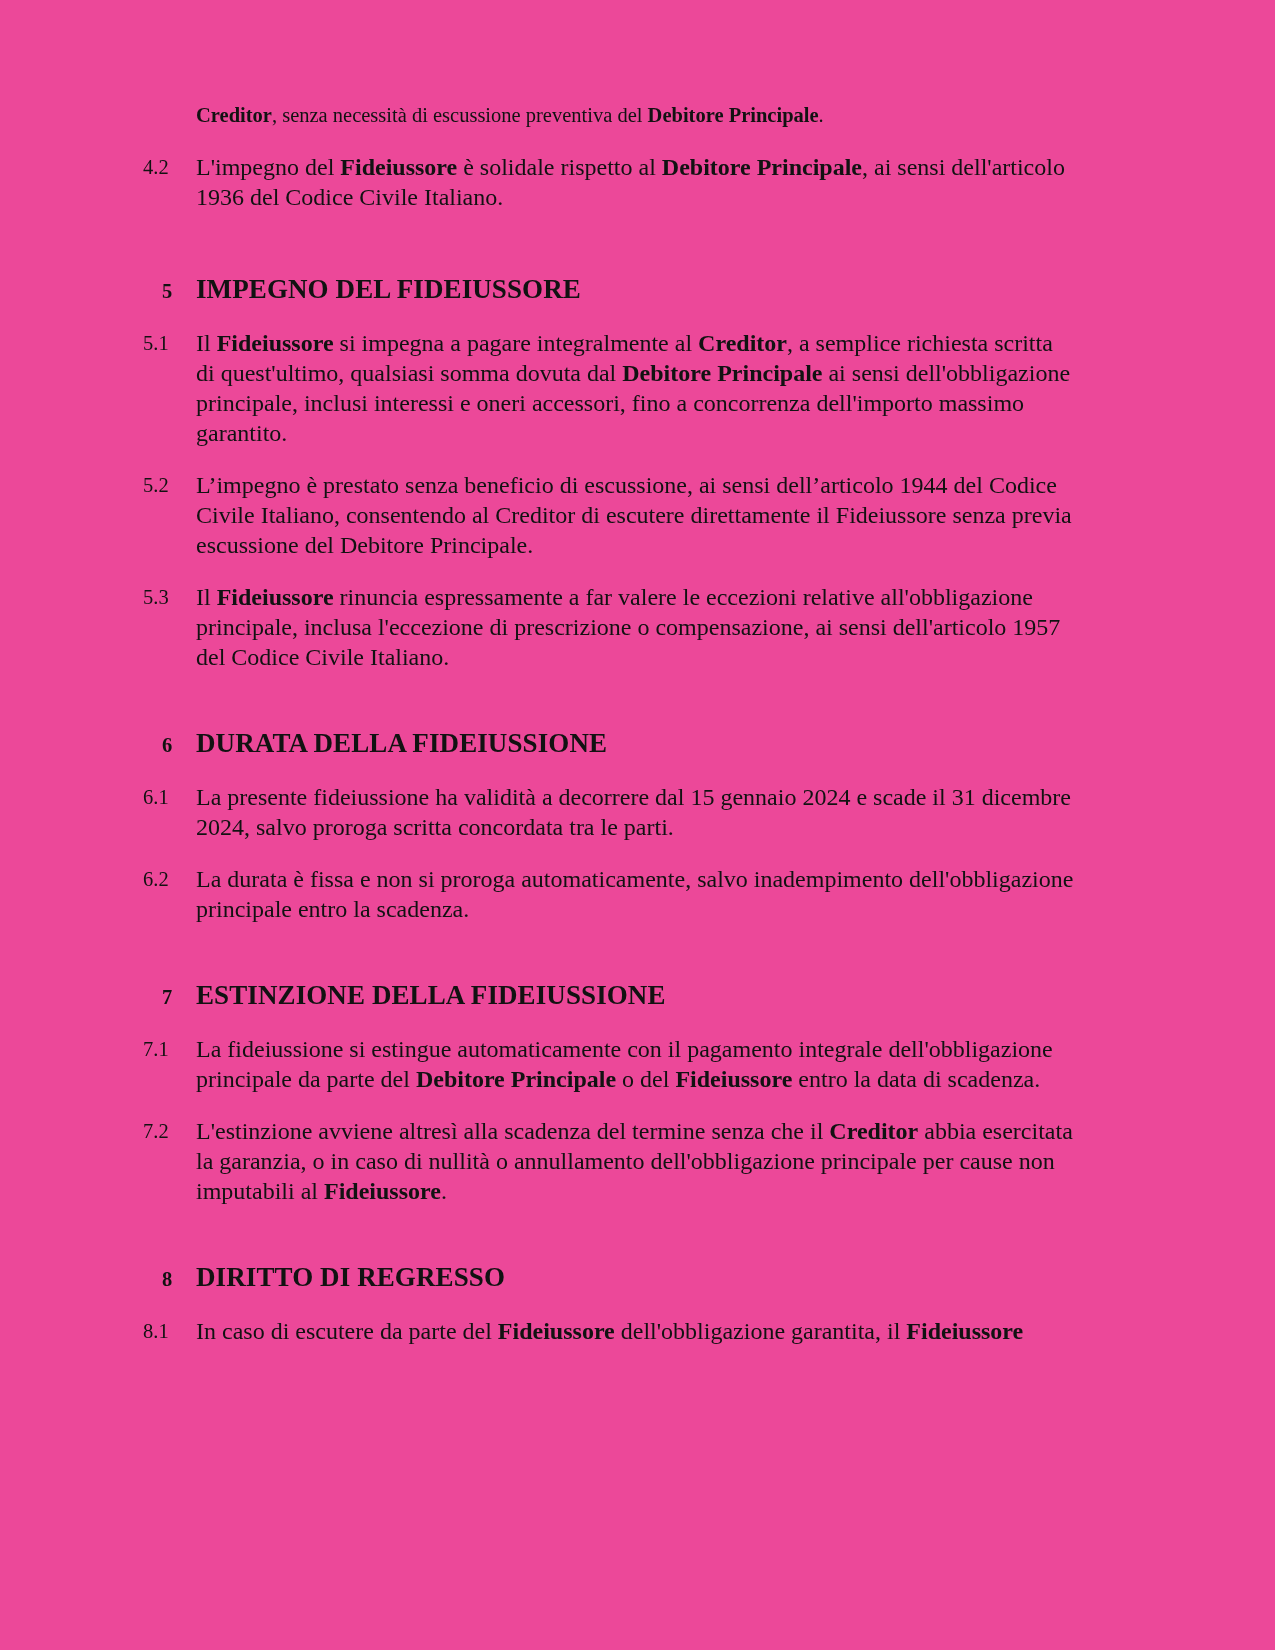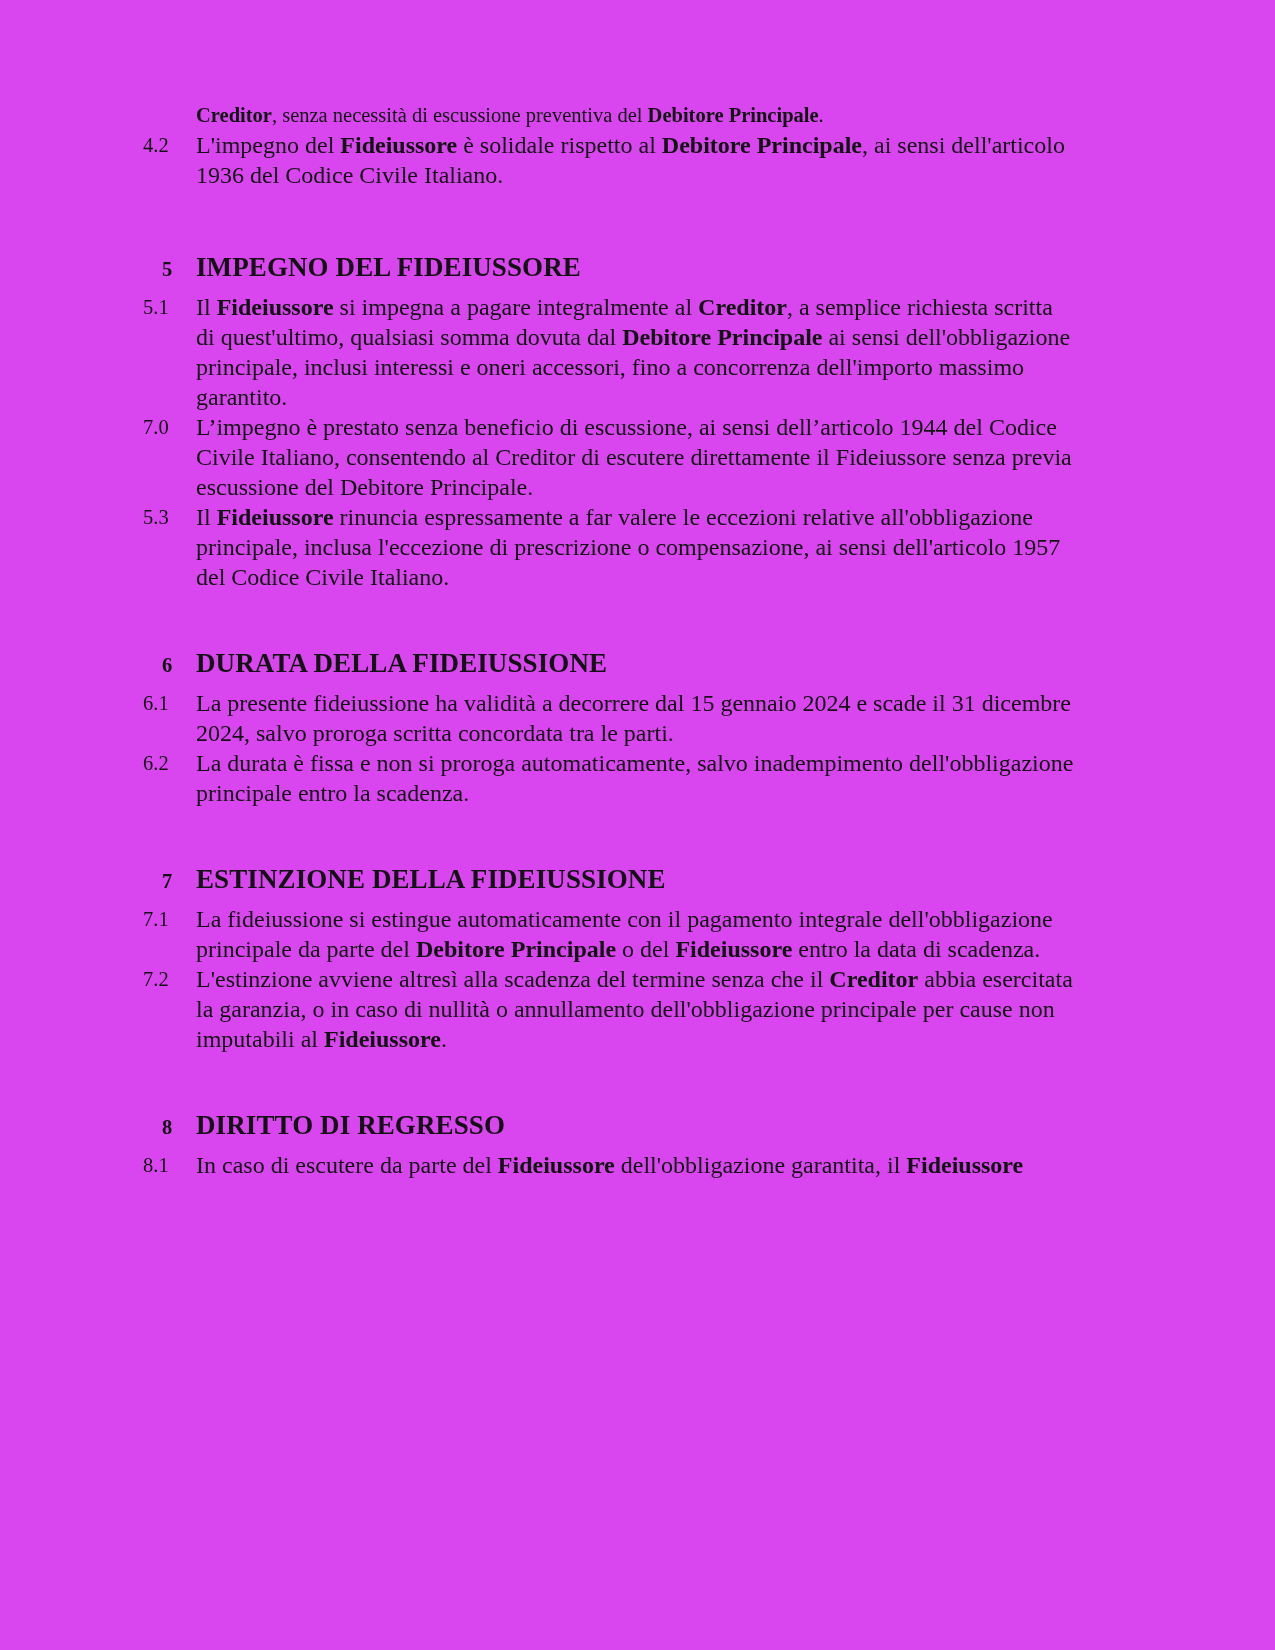--- a/index.html
+++ b/index.html
@@ -11,41 +11,42 @@
     width: 1275px;
     height: 1650px;
     font-family: "Liberation Serif", "DejaVu Serif", serif;
     color: #121212;
     -webkit-font-smoothing: antialiased;
   }
   .page {
     position: relative;
     width: 1275px;
     height: 1650px;
-    background: #d946ef;
+    background: #ec4899;
     box-sizing: border-box;
     padding: 100px 200px 60px 143px;
   }
   .doc-body {
     width: 932px;
   }
 
   
   .cont-para {
     margin: 0 0 0 53px;
     width: 879px;
     font-size: 20.5px;
     line-height: 30px;
     text-align: left;
   }
 
   
   .clause {
     display: flex;
     align-items: flex-start;
+    margin-top: 22px;
   }
   .clause-num {
     flex: 0 0 53px;
     font-size: 20.5px;
     line-height: 30px;
     text-align: left;
     white-space: nowrap;
   }
   .clause-text {
     flex: 1 1 auto;
@@ -93,21 +94,21 @@
         </div>
         <div class="section-head first-head">
           <div class="section-num">5</div>
           <div class="section-title">IMPEGNO DEL FIDEIUSSORE</div>
         </div>
         <div class="clause">
           <div class="clause-num">5.1</div>
           <div class="clause-text"><span>Il </span><b>Fideiussore</b><span> si impegna a pagare integralmente al </span><b>Creditor</b><span>, a semplice richiesta scritta di quest'ultimo, qualsiasi somma dovuta dal </span><b>Debitore Principale</b><span> ai sensi dell'obbligazione principale, inclusi interessi e oneri accessori, fino a concorrenza dell'importo massimo garantito.</span></div>
         </div>
         <div class="clause">
-          <div class="clause-num">7.0</div>
+          <div class="clause-num">5.2</div>
           <div class="clause-text"><span>L’impegno è prestato senza beneficio di escussione, ai sensi dell’articolo 1944 del Codice Civile Italiano, consentendo al Creditor di escutere direttamente il Fideiussore senza previa escussione del Debitore Principale.</span></div>
         </div>
         <div class="clause">
           <div class="clause-num">5.3</div>
           <div class="clause-text"><span>Il </span><b>Fideiussore</b><span> rinuncia espressamente a far valere le eccezioni relative all'obbligazione principale, inclusa l'eccezione di prescrizione o compensazione, ai sensi dell'articolo 1957 del Codice Civile Italiano.</span></div>
         </div>
         <div class="section-head">
           <div class="section-num">6</div>
           <div class="section-title">DURATA DELLA FIDEIUSSIONE</div>
         </div>

